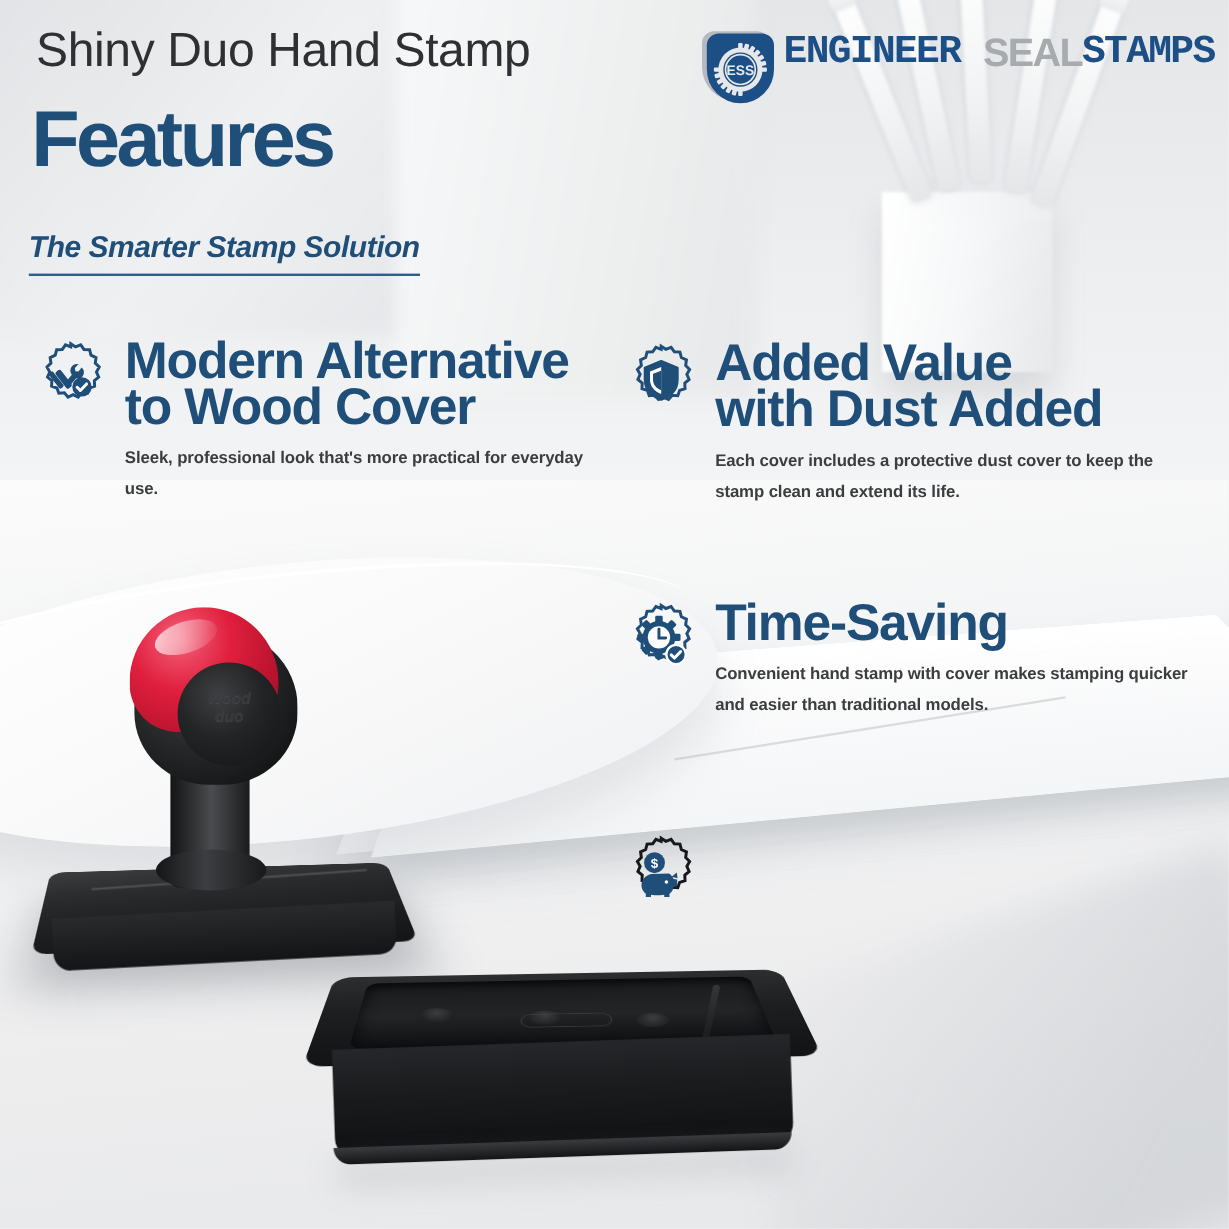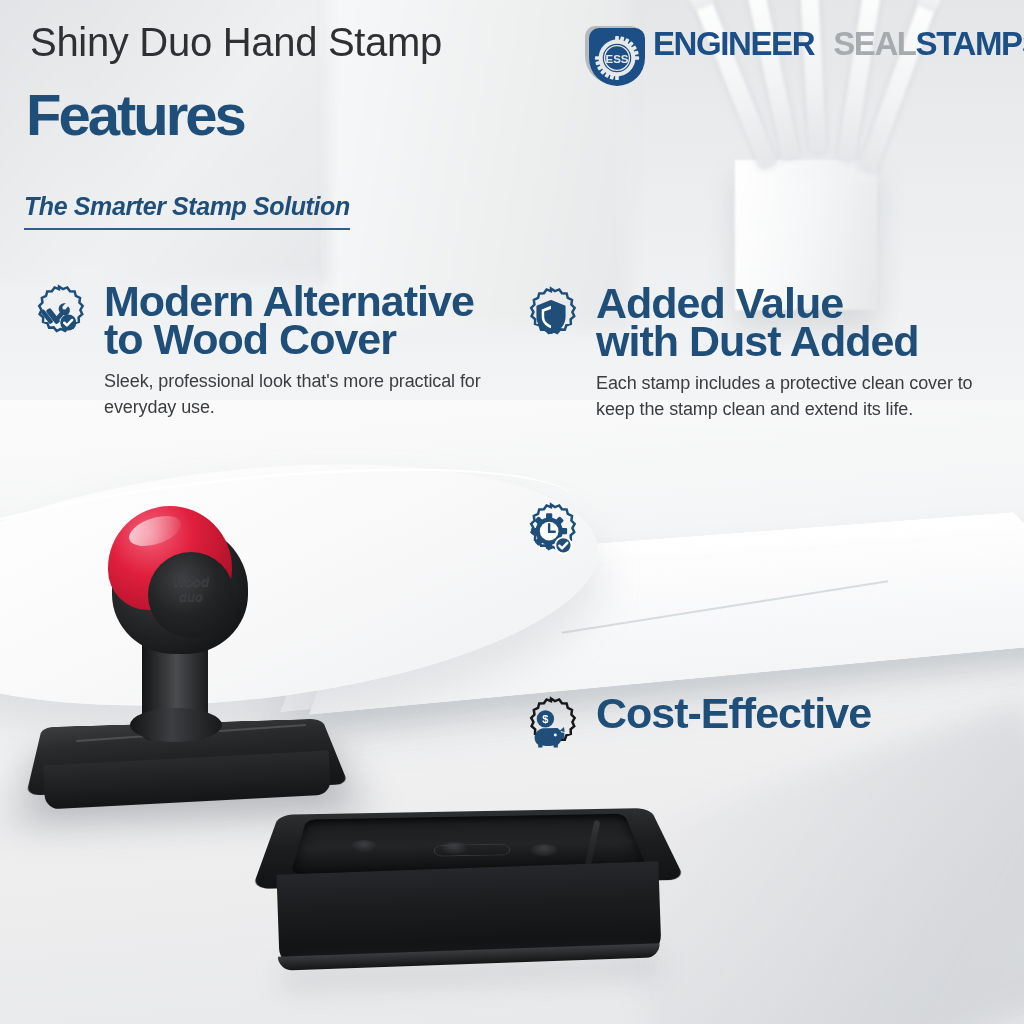--- a/index.html
+++ b/index.html
@@ -101,21 +101,21 @@
 
   
   .header{position:absolute;left:0;top:0;width:1024px;height:250px;}
   .product-line{
     position:absolute;left:30px;top:20px;
     font-size:40px;letter-spacing:-.3px;color:#2f3033;font-weight:400;
     white-space:nowrap;
   }
   .features-word{
     position:absolute;left:26px;top:72px;
-    font-size:58px;line-height:86px;font-weight:700;color:#1f4e79;
+    font-size:66px;line-height:86px;font-weight:700;color:#1f4e79;
     letter-spacing:-3px;
   }
   .subtitle-wrap{position:absolute;left:24px;top:192px;}
   .subtitle{
     font-size:25px;font-weight:700;font-style:italic;color:#1f4e79;
     letter-spacing:-.4px;white-space:nowrap;
     padding-bottom:7px;border-bottom:2px solid #2f5e8e;display:inline-block;
   }
 
   
@@ -130,34 +130,34 @@
   }
   .logo-shield-shadow{
     position:absolute;left:0;top:0;width:56px;height:58px;
     background:#8b9199;border-radius:10px 10px 28px 28px;opacity:.55;
   }
   .logo-gear{position:absolute;left:9px;top:9px;width:46px;height:46px;}
   .logo-text{
     margin-left:6px;font-size:33px;font-weight:700;letter-spacing:-1.4px;
     display:flex;align-items:center;line-height:1;
   }
-  .lt-blue{color:#1d4f87;}
+  .lt-blue{color:#1d4f87;font-family:Liberation Mono, monospace;}
   .lt-gray{color:#a7abaf;margin-left:19px;}
 
   
   .feature{position:absolute;display:flex;align-items:flex-start;}
   .f-icon{flex:0 0 62px;width:62px;height:62px;margin-top:2px;}
   .f-body{margin-left:14px;}
   .f-title{
     font-size:43px;line-height:38px;font-weight:700;color:#1f4e79;
     letter-spacing:-1px;margin:0;
   }
   .f-desc{
-    margin:10px 0 0 0;font-size:18px;line-height:26px;color:#3b3d40;
-    font-weight:400;letter-spacing:-.1px;
+    margin:10px 0 0 0;font-size:14px;line-height:26px;color:#3b3d40;
+    font-weight:700;letter-spacing:-.1px;
   }
 
   #feature-modern{left:28px;top:282px;width:480px;}
   #feature-dust  {left:520px;top:284px;width:470px;}
   #feature-time  {left:520px;top:500px;width:470px;}
   #feature-cost  {left:520px;top:694px;width:470px;}
 
   
   .stamp{position:absolute;left:30px;top:500px;width:330px;height:330px;}
   .stamp-base{
@@ -358,21 +358,21 @@
       <path d="M50 24 L72 33 v16c0 13-9 22-22 27-13-5-22-14-22-27V33z" fill="#1f4e79" stroke="#1f4e79" stroke-width="3" stroke-linejoin="round"></path>
       <path d="M50 32 L65 38 v11c0 9.5-6.2 15.5-15 19.3z" fill="#1f4e79"></path>
       <path d="M50 32 L35 38 v11c0 9.5 6.2 15.5 15 19.3z" fill="#ffffff"></path>
       <path d="M50 37 L39 41 v8c0 7 4.5 11.5 11 14.3z" fill="#1f4e79"></path>
     </svg>
     <div class="f-body">
       <h2 class="f-title">
         <span>Added Value</span><br>
         <span>with Dust Added</span>
       </h2>
-      <p class="f-desc">Each stamp includes a protective clean cover to keep the stamp clean and extend its life.</p>
+      <p class="f-desc">Each cover includes a protective dust cover to keep the stamp clean and extend its life.</p>
     </div>
   </div>
 
   <div class="feature" id="feature-time">
     <svg class="f-icon" viewBox="0 0 100 100">
       <path fill="none" stroke="#1f4e79" stroke-width="4" d="M50 4 l6.3 4.2 7-2.7 4.4 6.1 7.5 .4 1.9 7.3 6.8 3.2 -1 7.5 5.3 5.3 -3.7 6.6 3 6.9 -5.8 4.8 .3 7.5 -7.2 2.3 -2.5 7.1 -7.5 -.5 -4.9 5.7 -6.8 -3.2 -6.8 3.2 -4.9 -5.7 -7.5 .5 -2.5 -7.1 -7.2 -2.3 .3 -7.5 -5.8 -4.8 3 -6.9 -3.7 -6.6 5.3 -5.3 -1 -7.5 6.8 -3.2 1.9 -7.3 7.5 -.4 4.4 -6.1 7 2.7z"></path>
       <g fill="#1f4e79">
         <rect x="42" y="18" width="10" height="12" rx="2"></rect>
         <rect x="42" y="64" width="10" height="12" rx="2"></rect>
         <rect x="18" y="42" width="12" height="10" rx="2"></rect>
@@ -381,34 +381,35 @@
         <rect x="42" y="64" width="10" height="12" rx="2" transform="rotate(45 47 47)"></rect>
         <rect x="18" y="42" width="12" height="10" rx="2" transform="rotate(45 47 47)"></rect>
         <rect x="64" y="42" width="12" height="10" rx="2" transform="rotate(45 47 47)"></rect>
         <circle cx="47" cy="47" r="22"></circle>
       </g>
       <circle cx="47" cy="47" r="15" fill="#ffffff"></circle>
       <path d="M47 36 v12 h9" fill="none" stroke="#1f4e79" stroke-width="4" stroke-linecap="round"></path>
       <circle cx="70" cy="70" r="13" fill="#1f4e79" stroke="#ffffff" stroke-width="3"></circle>
       <path d="M63.5 70.5 l4.3 4.3 8.4-8.8" fill="none" stroke="#ffffff" stroke-width="4" stroke-linecap="round" stroke-linejoin="round"></path>
     </svg>
+    <div class="f-body">
+      <h2 class="f-title">Time-Saving</h2>
+      <p class="f-desc">Convenient hand stamp with cover makes stamping quicker and easier than traditional models.</p>
+    </div>
   </div>
 
   <div class="feature" id="feature-cost">
     <svg class="f-icon" viewBox="0 0 100 100">
       <path fill="none" stroke="#16181a" stroke-width="4" d="M50 4 l6.3 4.2 7-2.7 4.4 6.1 7.5 .4 1.9 7.3 6.8 3.2 -1 7.5 5.3 5.3 -3.7 6.6 3 6.9 -5.8 4.8 .3 7.5 -7.2 2.3 -2.5 7.1 -7.5 -.5 -4.9 5.7 -6.8 -3.2 -6.8 3.2 -4.9 -5.7 -7.5 .5 -2.5 -7.1 -7.2 -2.3 .3 -7.5 -5.8 -4.8 3 -6.9 -3.7 -6.6 5.3 -5.3 -1 -7.5 6.8 -3.2 1.9 -7.3 7.5 -.4 4.4 -6.1 7 2.7z"></path>
       <circle cx="41" cy="37" r="14" fill="#1f4e79"></circle>
       <text x="41" y="44" text-anchor="middle" font-family="Liberation Sans, sans-serif" font-size="18" font-weight="700" fill="#ffffff">$</text>
       <path d="M37 52c-8 1.5-13.5 7.8-13.5 15.2 0 4.6 2.2 8.7 5.8 11.4V83h7v-3.1c1.7 .4 3.5 .7 5.4 .7h7c1.9 0 3.7-.3 5.4-.7V83h7v-4.4c3-2.2 5-5.4 5.7-9.1l4.7-1.6v-8.5l-4.8-.6c-1.3-3-3.5-5.5-6.3-7.3z" fill="#1f4e79"></path>
       <path d="M64 56 l7-6 1 8z" fill="#1f4e79"></path>
       <circle cx="57" cy="63" r="2.4" fill="#ffffff"></circle>
     </svg>
-    <div class="f-body">
-      <h2 class="f-title">Cost-Effective</h2>
-    </div>
   </div>
 
   <div class="stamp">
     <div class="stamp-base"></div>
     <div class="stamp-base-side"></div>
     <div class="stamp-base-groove"></div>
     <div class="stamp-stem"></div>
     <div class="stamp-collar"></div>
     <div class="stamp-knob-black"></div>
     <div class="stamp-dome"></div>

